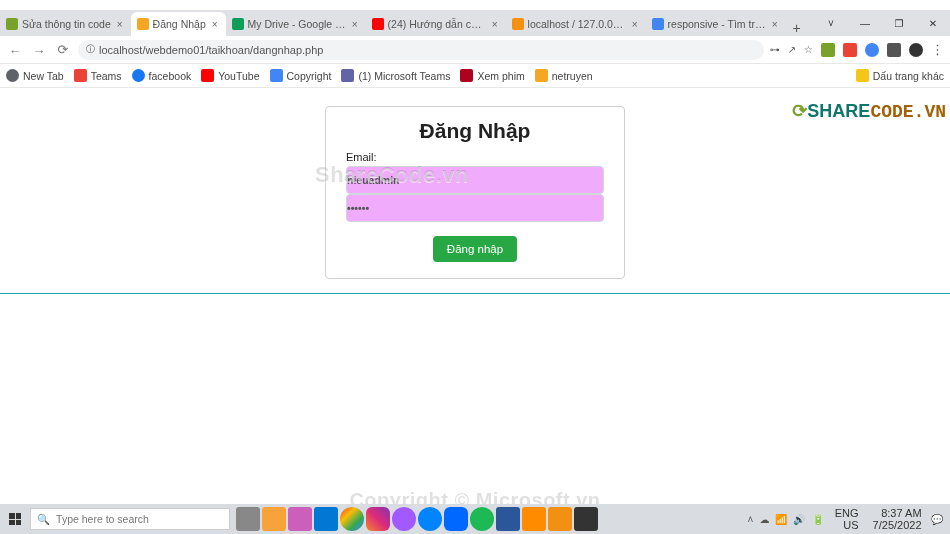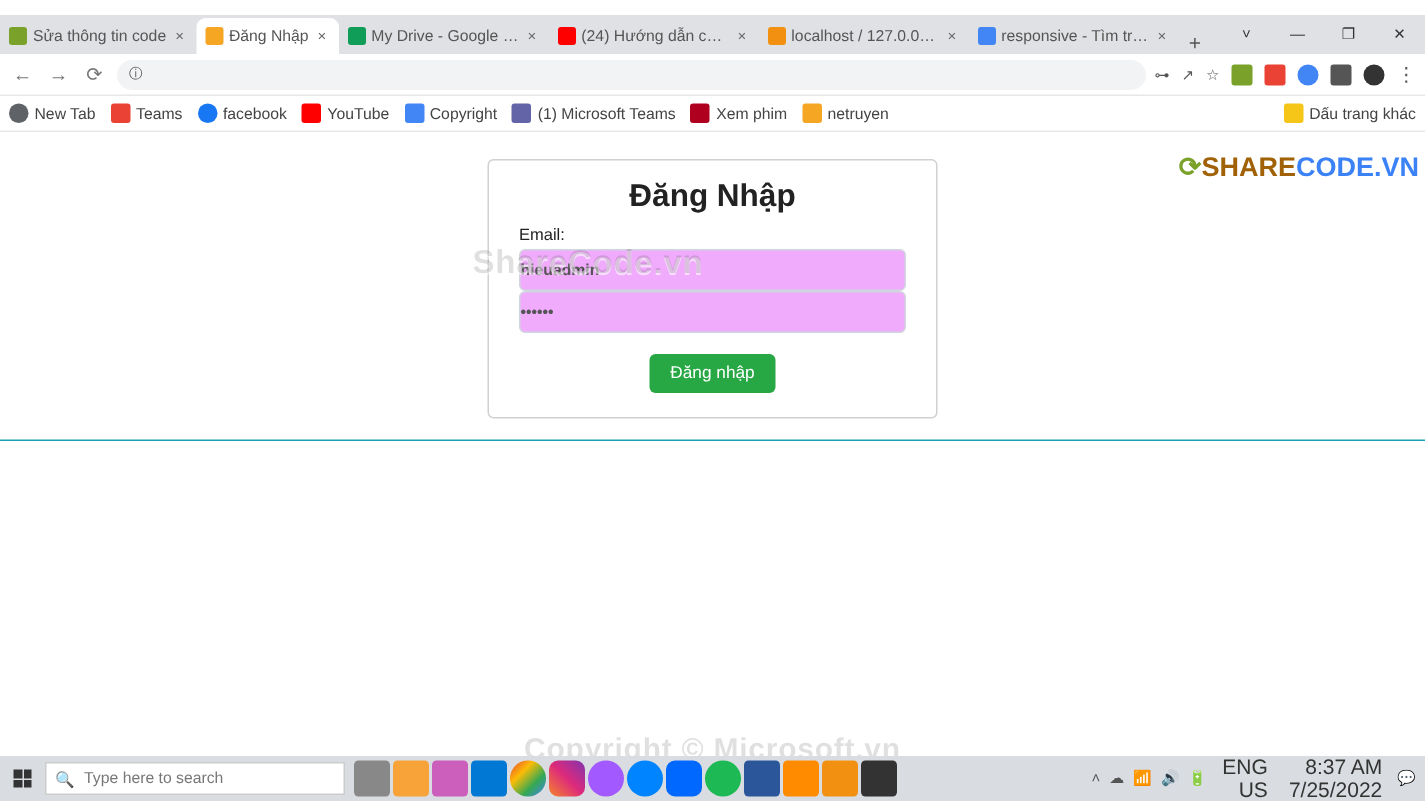--- a/index.html
+++ b/index.html
@@ -41,31 +41,31 @@
 .fld input { width:100%; height:28px; background:#f0abfc; border:1px solid #cfd6dd; border-radius:4px; padding:0 0; font-size:10.5px; color:#555;font-weight:bold; }
 .btnrow { text-align:center; margin-top:14px; }
 .loginbtn { background:#28a745; color:#fff; border:none; padding:7px 14px; border-radius:4px; font-size:11.5px; }
 .hr { border:none; border-top:1px solid #17a2b8; margin-top:14px; }
 
 
 .wm { position:absolute; font-size:24px; font-weight:600; color:rgba(0,0,0,0.12); letter-spacing:0.5px; pointer-events:none; text-shadow:0 1px 0 rgba(255,255,255,0.6); }
 .wm1 { top:56px; left:315px; font-size:22px; }
 .wm2 { bottom:10px; left:50%; transform:translateX(-50%); font-size:20px; }
 .logo { position:absolute; top:-6px; right:4px; font-size:18px; font-weight:700; color:#7aa22b; pointer-events:none;}
-.logo .s1 { color:#a16207;} .logo .s2 { color:#3b82f6;}
+.logo .s1 { color:#0f766e;} .logo .s2 { color:#a16207;font-family:Liberation Mono, monospace;}
 
 
 .taskbar { position:absolute; bottom:0; left:0; right:0; height:30px; background:#d9dce0; display:flex; align-items:center; font-size:10.5px; color:#333; }
 .start { width:30px; height:30px; display:flex; align-items:center; justify-content:center; }
 .winlogo { width:12px; height:12px; display:grid; grid-template-columns:1fr 1fr; grid-template-rows:1fr 1fr; gap:1px; }
 .winlogo div { background:#333; }
 .searchbox { width:200px; height:22px; background:#fff; display:flex; align-items:center; padding:0 6px; gap:6px; color:#777; border:1px solid #ccc; }
 .tray { margin-left:auto; display:flex; align-items:center; gap:6px; padding-right:6px; }
 .trayic { font-size:10px; color:#555; }
-.clock { text-align:right; line-height:1.1; font-size:14px; padding:0 4px; }
+.clock { text-align:right; line-height:1.1; font-size:11px; padding:0 4px; }
 .tbicons { display:flex; gap:2px; margin-left:6px; }
 .tbicons div { width:24px; height:24px; border-radius:3px; }
 </style>
 </head>
 <body>
 
 <div class="titlebar"></div>
 
 <div class="tabstrip">
   <div class="tab">
@@ -106,20 +106,21 @@
     <div>✕</div>
   </div>
 </div>
 
 <div class="addrrow">
   <span class="navbtn">←</span>
   <span class="navbtn">→</span>
   <span class="navbtn">⟳</span>
   <div class="addrbox">
     <span class="lock">ⓘ</span>
+    <span>localhost/webdemo01/taikhoan/dangnhap.php</span>
   </div>
   <div class="addrext">
     <span class="trayic">⊶</span>
     <span class="trayic">↗</span>
     <span class="trayic">☆</span>
     <span class="ic" style="background:#7aa22b"></span>
     <span class="ic" style="background:#ea4335"></span>
     <span class="ic" style="background:#4285f4;border-radius:50%"></span>
     <span class="ic" style="background:#555"></span>
     <span class="ic" style="background:#333;border-radius:50%"></span>

